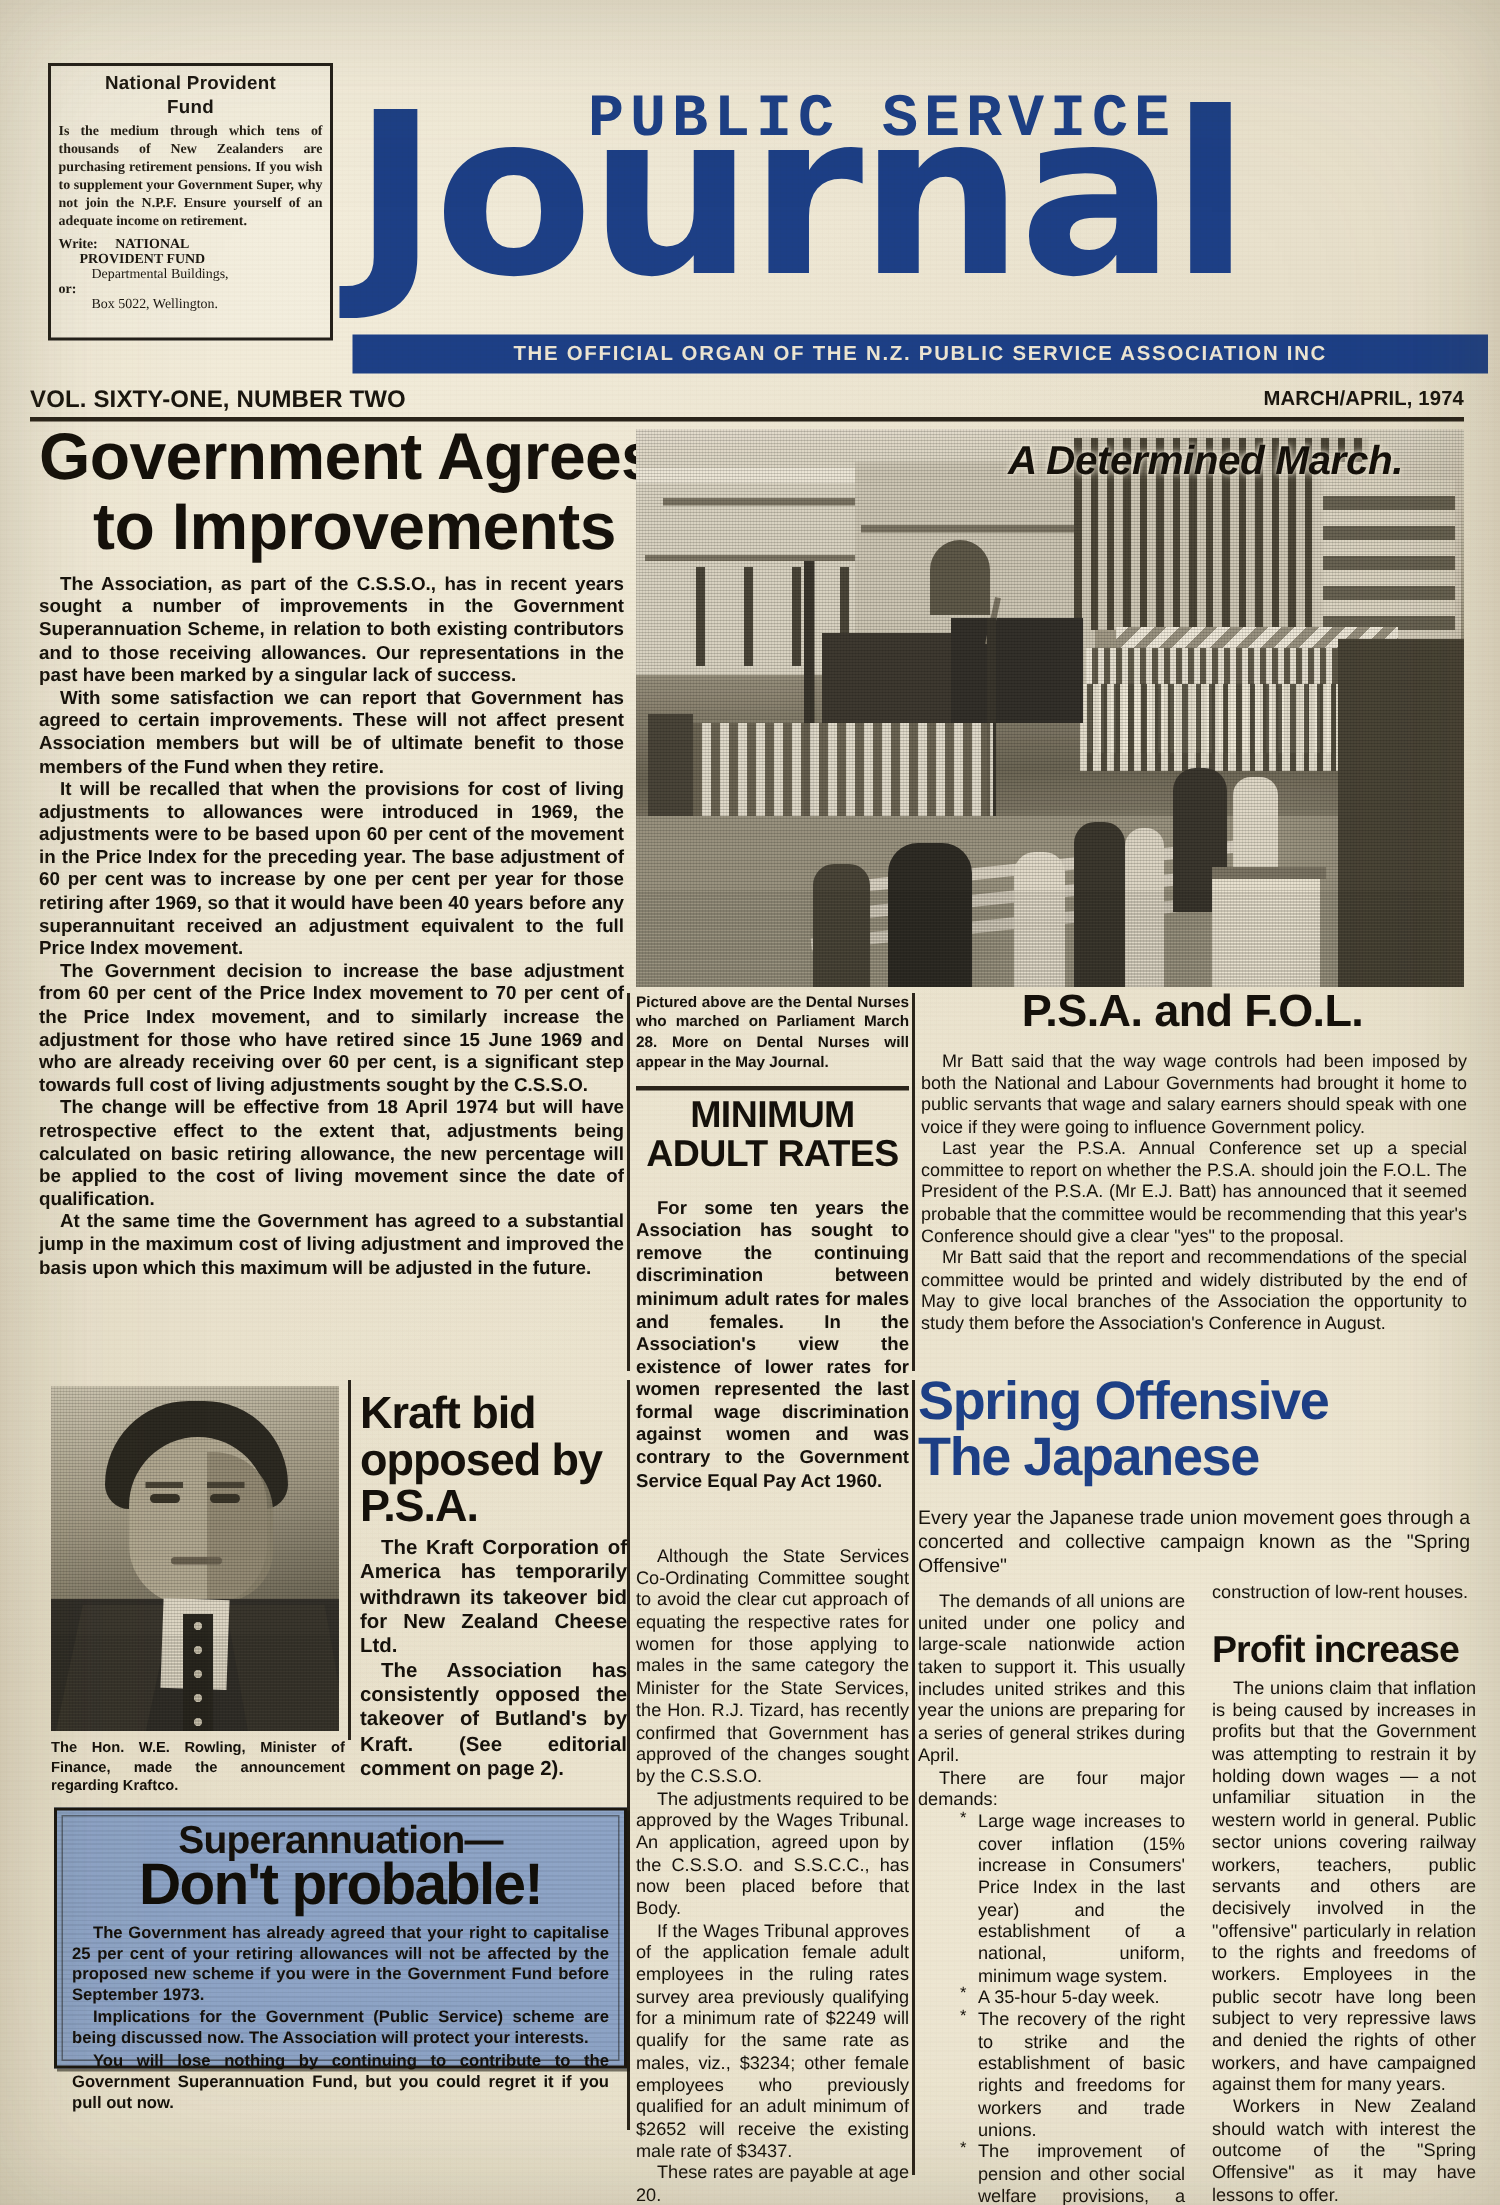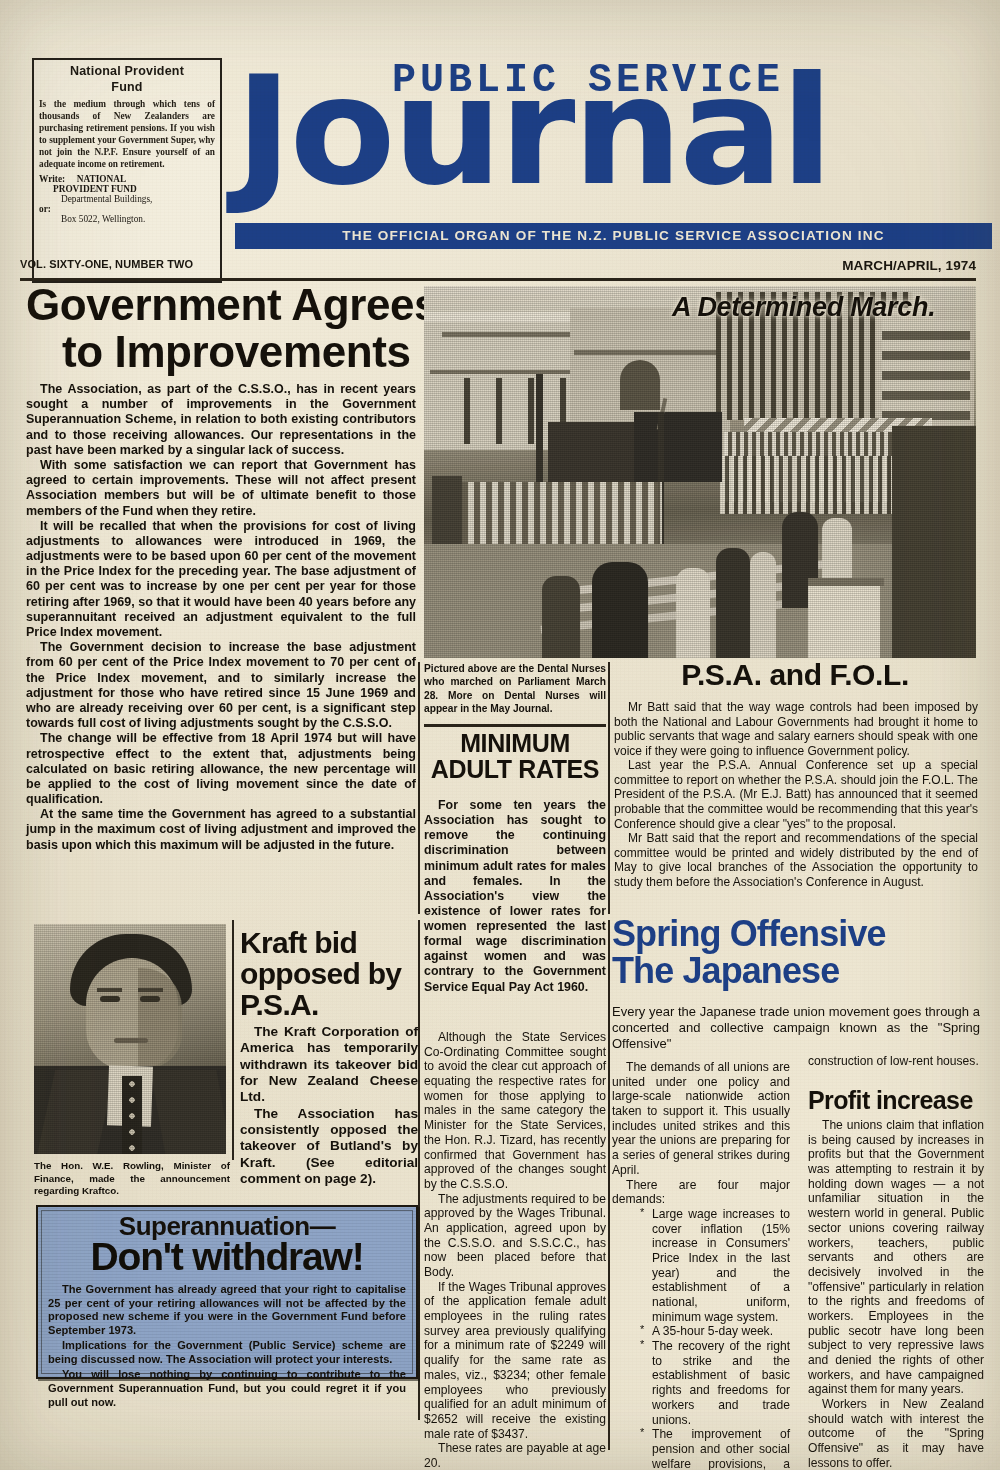--- a/index.html
+++ b/index.html
@@ -34,21 +34,21 @@
   #vignette {
     position: absolute; inset: 0;
     pointer-events: none;
     box-shadow: inset 0 0 60px rgba(90,78,50,.20), inset 0 0 160px rgba(90,78,50,.10);
   }
 
   
   #masthead { position:absolute; left:16px; top:18px; width:960px; height:228px; }
 
   #npf-ad {
-    position:absolute; left:16px; top:40px; width:190px; height:225px;
+    position:absolute; left:16px; top:24px; width:190px; height:185px;
     border:2px solid #24201a; background:rgba(255,255,255,.12);
     padding:4px 5px; box-sizing:border-box;
   }
   .npf-title {
     font-weight:bold; font-size:12.5px; text-align:center; letter-spacing:.2px;
     color:#1c1812; line-height:1.25; margin-bottom:4px;
   }
   .npf-body {
     font-size:9.3px; line-height:1.28; color:#231e16; text-align:justify;
     font-family:"Liberation Serif", serif; font-weight:600;
@@ -78,21 +78,21 @@
   #organ-bar span {
     display:block; color:#ece5d2; font-size:13.6px; font-weight:bold;
     letter-spacing:1.15px; text-align:center; line-height:26px;
     font-family:"Liberation Sans", sans-serif;
   }
 
   
   #volline {
     position:absolute; left:20px; top:258px; width:956px; height:20px;
   }
-  #vol { position:absolute; left:0; top:0; font-size:11px; font-weight:bold; color:#1a160f; letter-spacing:.1px;}
+  #vol { position:absolute; left:0; top:0; font-size:16px; font-weight:bold; color:#1a160f; letter-spacing:.1px;}
   #issuedate { position:absolute; right:0; top:0; font-size:13.5px; font-weight:bold; color:#1a160f; letter-spacing:.1px;}
   #rule-top { position:absolute; left:20px; top:278px; width:956px; height:3px; background:#2a241a; }
 
   
   #headline {
     position:absolute; left:26px; top:282px; width:470px;
     font-size:44px; font-weight:bold; line-height:1.06; color:#15110b;
     letter-spacing:-.4px;
     font-family:"Liberation Sans", sans-serif;
   }
@@ -502,21 +502,21 @@
     <div class="col-body">
       <p>The Kraft Corporation of America has temporarily withdrawn its takeover bid for New Zealand Cheese Ltd.</p>
       <p>The Association has consistently opposed the takeover of Butland's by Kraft. (See editorial comment on page 2).</p>
     </div>
   </div>
 
   <div id="super-box">
     <div class="innerline"></div>
     <div class="tex"></div>
     <div id="super-h1">Superannuation—</div>
-    <div id="super-h2">Don't withdraw!</div>
+    <div id="super-h2">Don't probable!</div>
     <div id="super-body">
       <p>The Government has already agreed that your right to capitalise 25 per cent of your retiring allowances will not be affected by the proposed new scheme if you were in the Government Fund before September 1973.</p>
       <p>Implications for the Government (Public Service) scheme are being discussed now. The Association will protect your interests.</p>
       <p>You will lose nothing by continuing to contribute to the Government Superannuation Fund, but you could regret it if you pull out now.</p>
     </div>
   </div>
 
   <div id="grain"></div>
   <div id="vignette"></div>
 </div>

